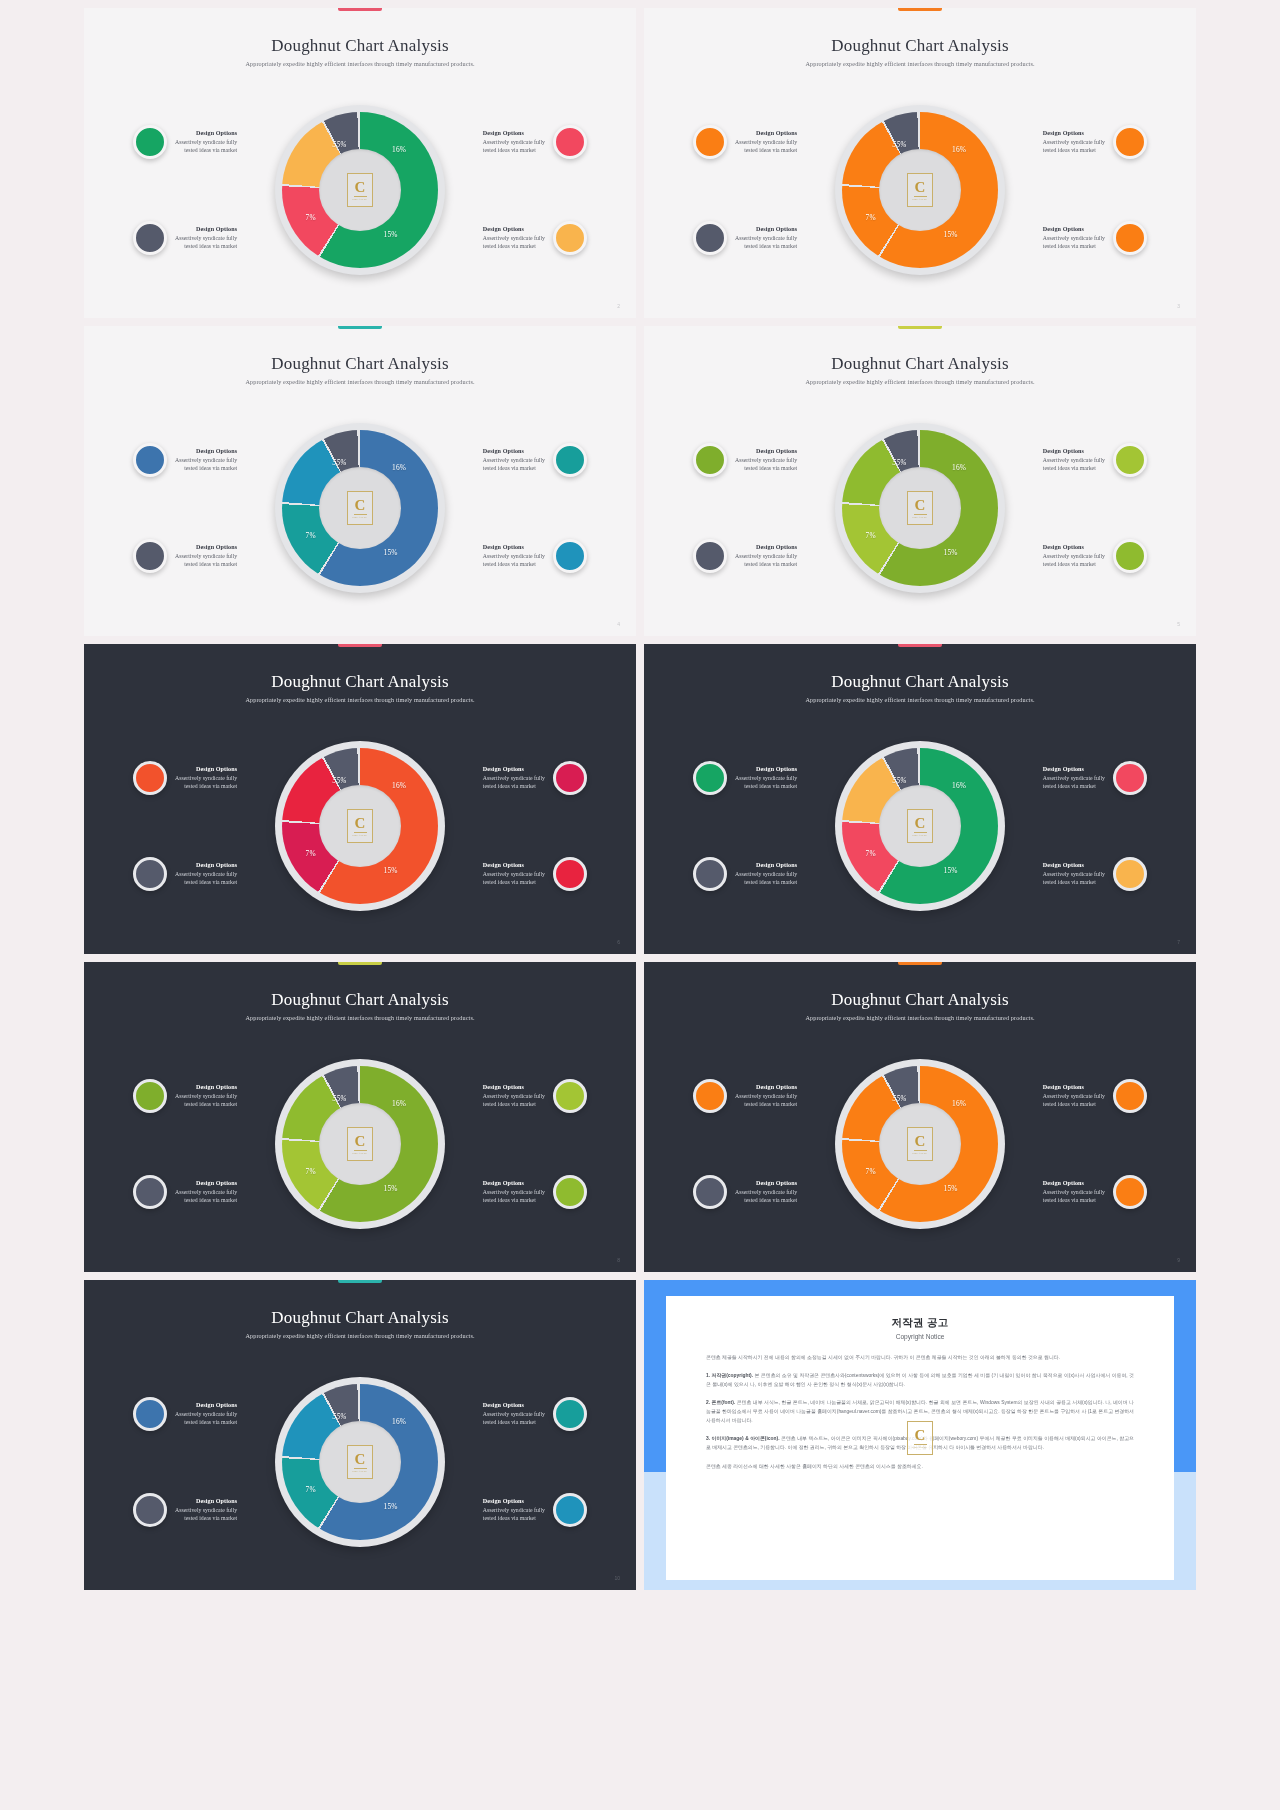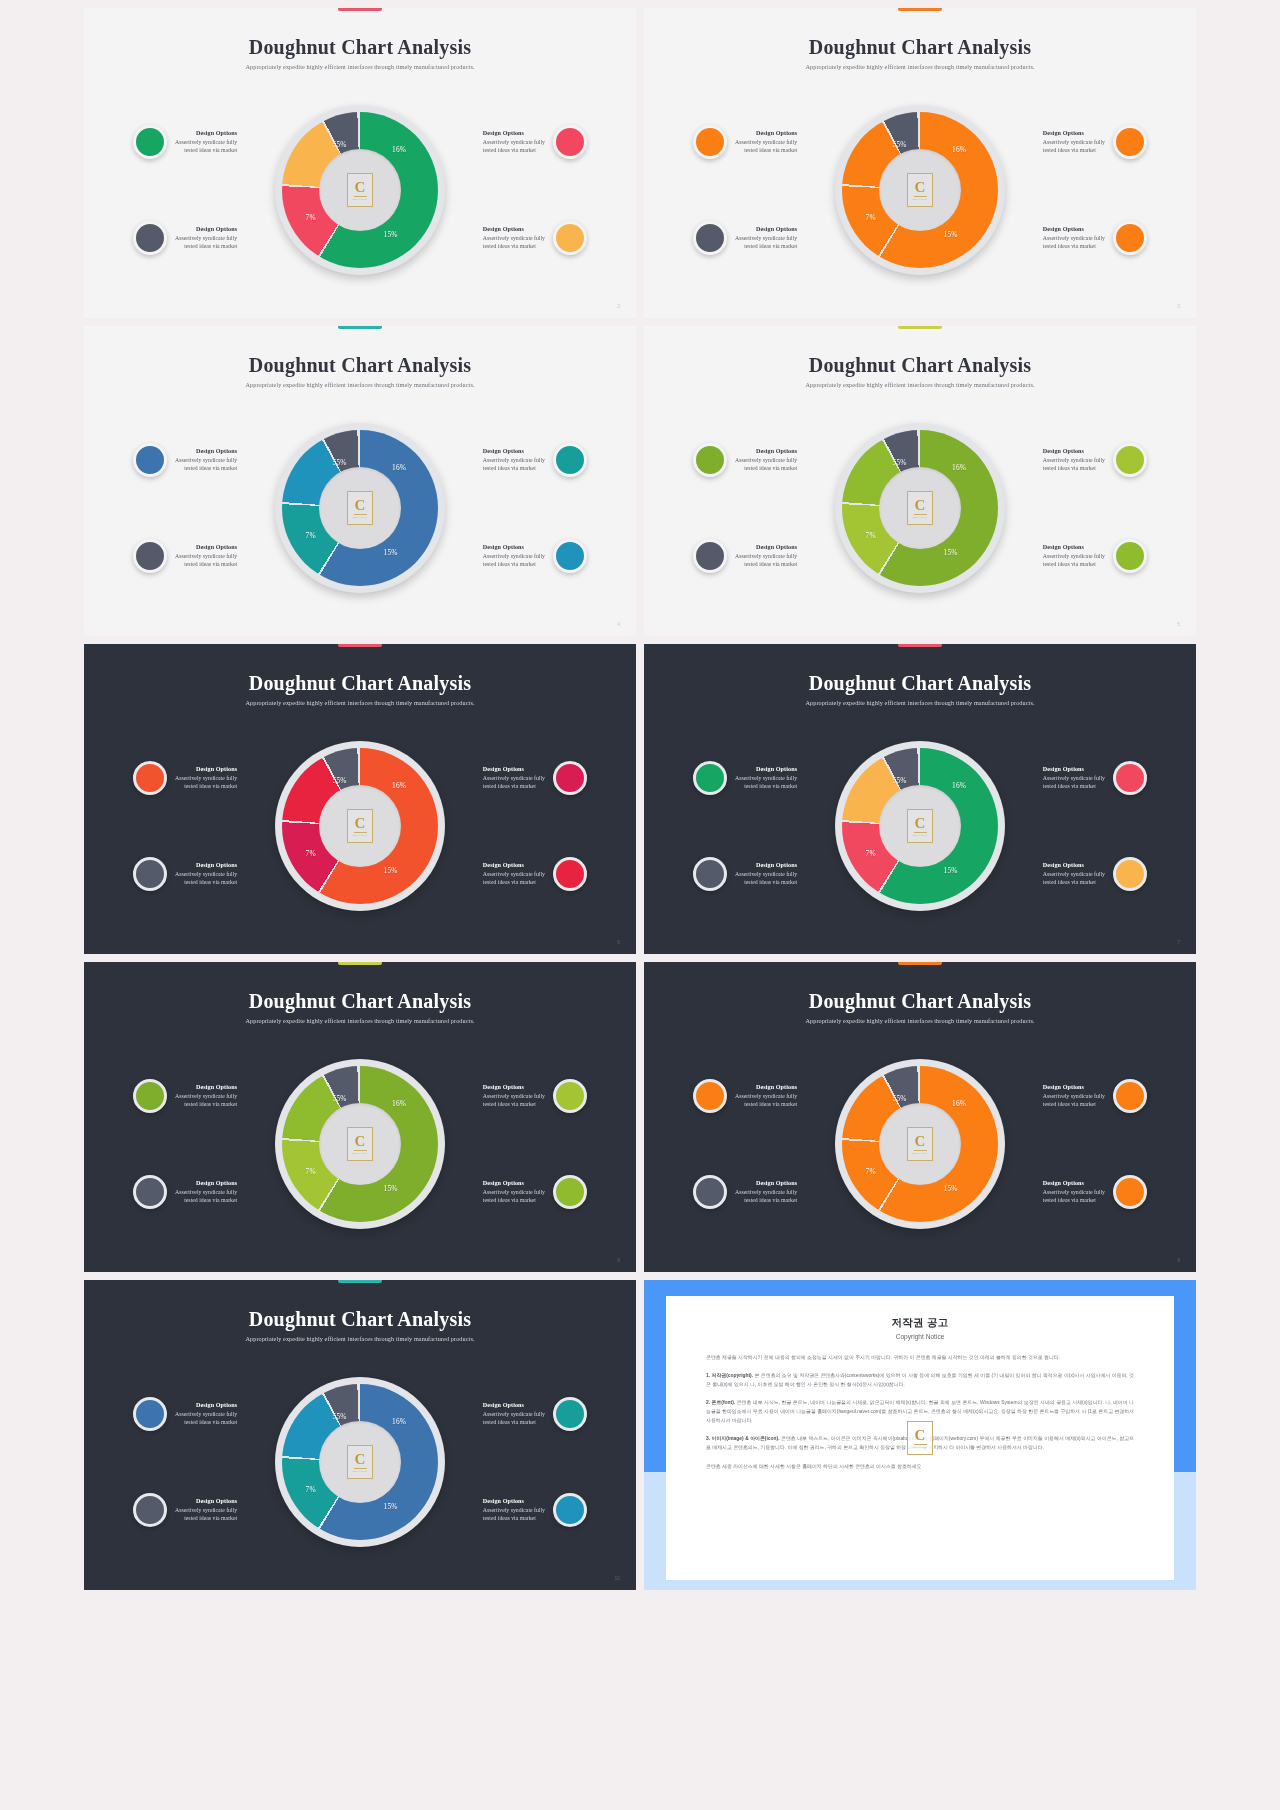--- a/index.html
+++ b/index.html
@@ -36,22 +36,22 @@
     top: 0; left: 50%;
     transform: translateX(-50%);
     width: 44px; height: 3px;
     border-radius: 0 0 2px 2px;
   }
 
   
   .s-head { text-align: center; margin-top: 28px; }
   .s-title {
     font-family: "Liberation Serif", serif;
-    font-weight: bold;
-    font-size: 20px;
+    font-weight: normal;
+    font-size: 17px;
     letter-spacing: .2px;
   }
   .light .s-title { color: #333640; }
   .dark  .s-title { color: #ffffff; }
   .s-sub {
     font-family: "Liberation Serif", serif;
     font-size: 6.2px;
     margin-top: 4px;
     letter-spacing: .1px;
   }
@@ -161,21 +161,21 @@
   .pct {
     position: absolute;
     font-family: "Liberation Serif", serif;
     font-size: 7.4px;
     color: #ffffff;
     font-weight: normal;
     letter-spacing: .2px;
     text-shadow: 0 1px 1px rgba(0,0,0,.18);
     transform: translate(-50%, -50%);
   }
-  .pct.p55 { left: 38%;  top: 23%; }
+  .pct.p55 { left: 38%;  top: 23%; font-style: italic; }
   .pct.p16 { left: 73%;  top: 26%; }
   .pct.p15 { left: 68%;  top: 76%; }
   .pct.p7  { left: 21%;  top: 66%; }
 
   .slide-num {
     position: absolute;
     right: 16px; bottom: 9px;
     font-size: 5px;
     font-family: "Liberation Sans", sans-serif;
   }

